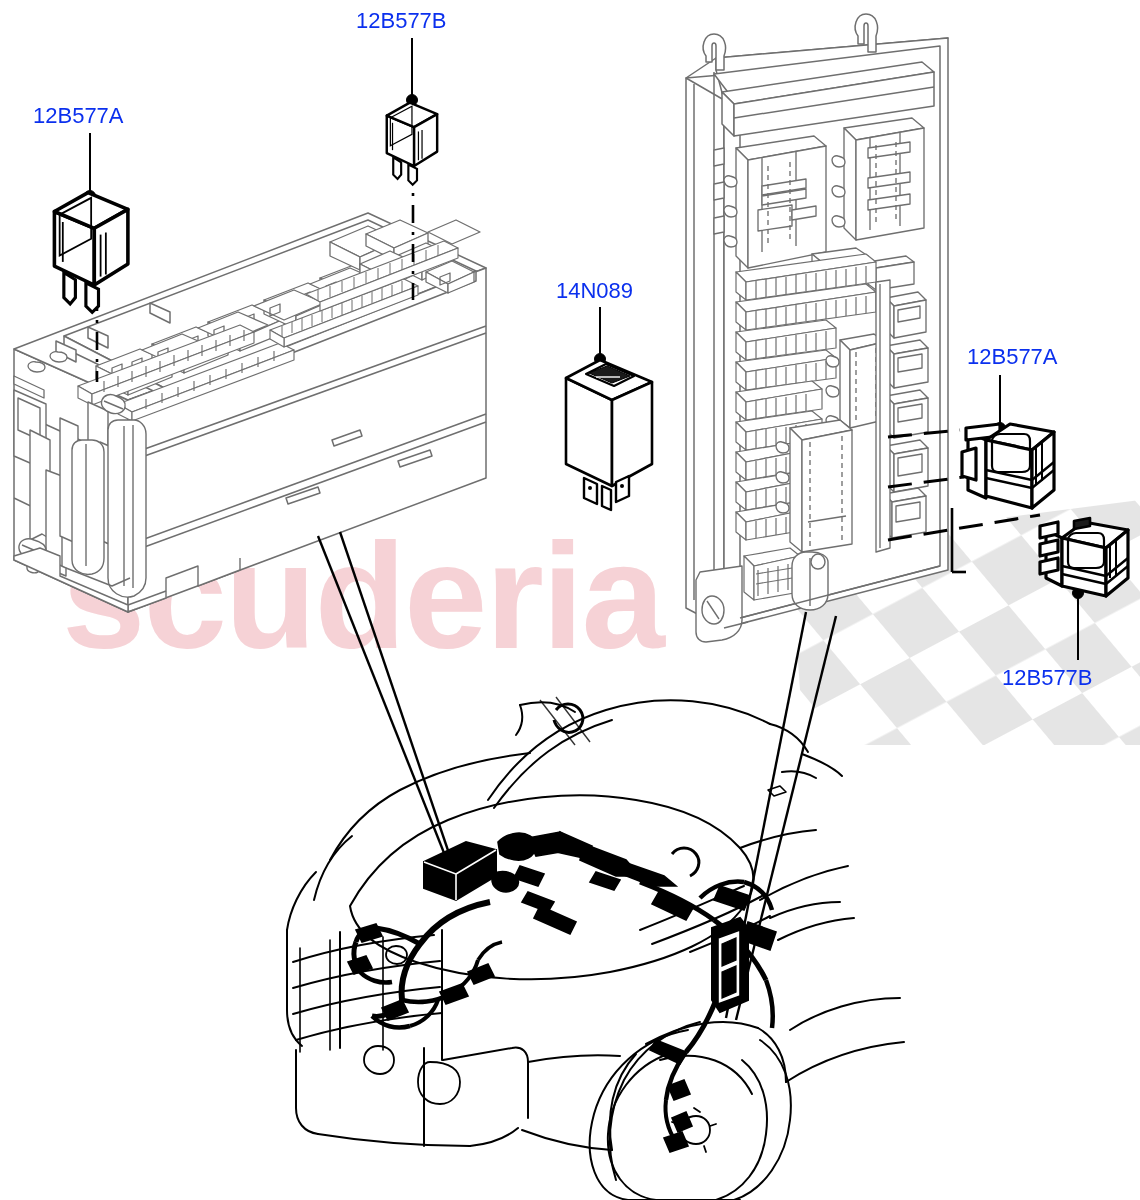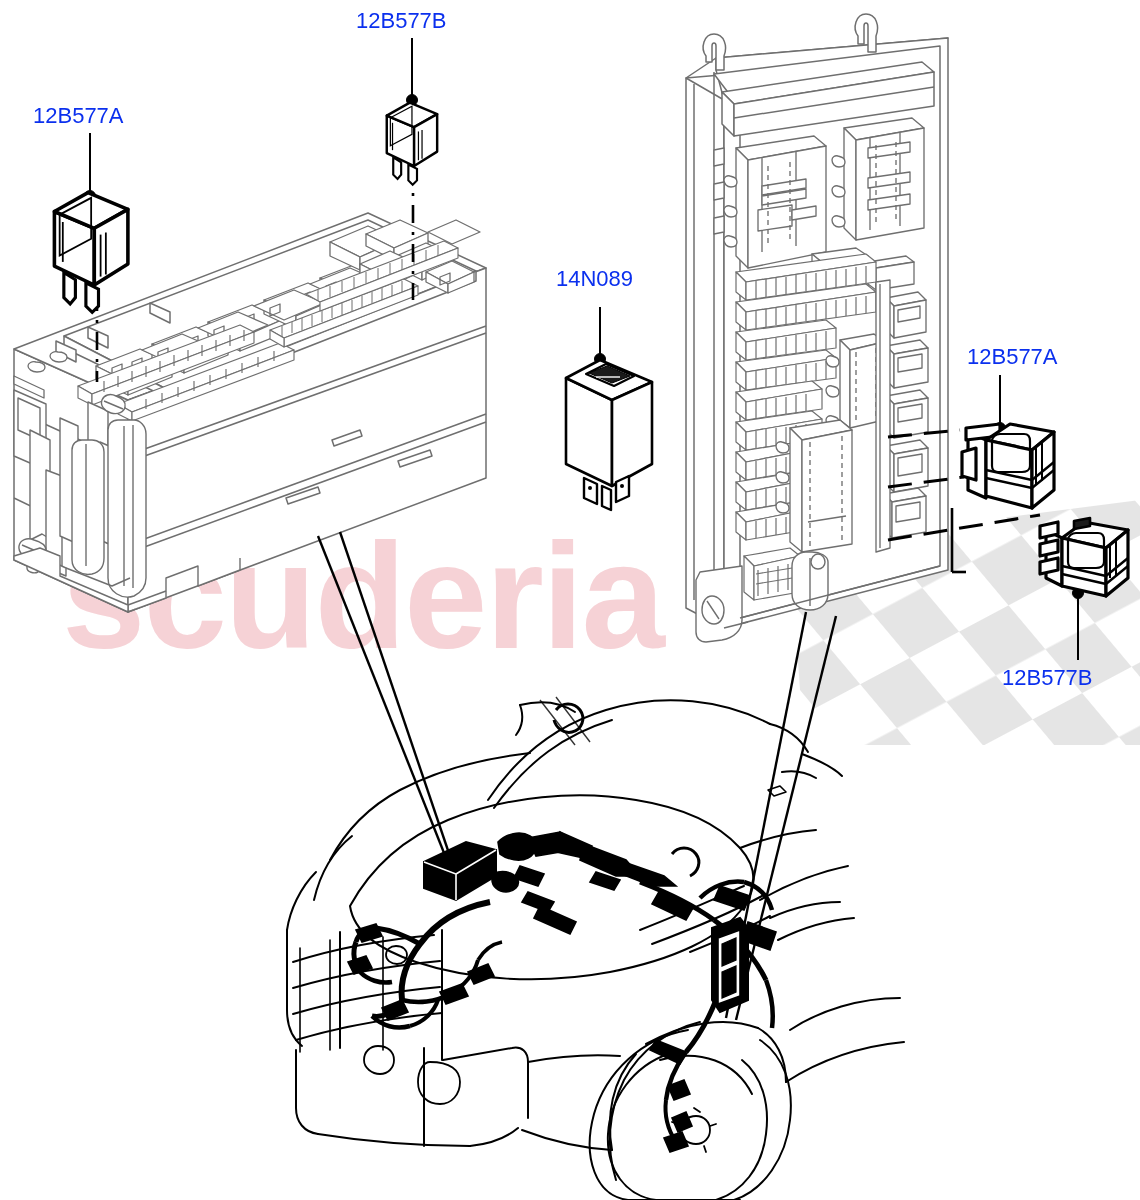--- a/index.html
+++ b/index.html
@@ -702,19 +702,19 @@
 
       <path d="M556,710 C562,702 574,702 580,710 C586,718 582,730 572,732 C564,734 556,728 554,720" fill="none" stroke-width="3"></path>
       <path d="M672,854 C678,846 690,846 696,854 C702,862 698,872 690,876" fill="none" stroke-width="3"></path>
     </g>
   </svg>
 
   <div class="callout-label" style="left:33px; top:103px;">12B577A</div>
 
   <div class="callout-label" style="left:356px; top:8px;">12B577B</div>
 
-  <div class="callout-label" style="left:556px; top:266px;">14N089</div>
+  <div class="callout-label" style="left:556px; top:278px;">14N089</div>
 
   <div class="callout-label" style="left:967px; top:344px;">12B577A</div>
 
   <div class="callout-label" style="left:1002px; top:665px;">12B577B</div>
 
 </div>
 
 </body></html>

